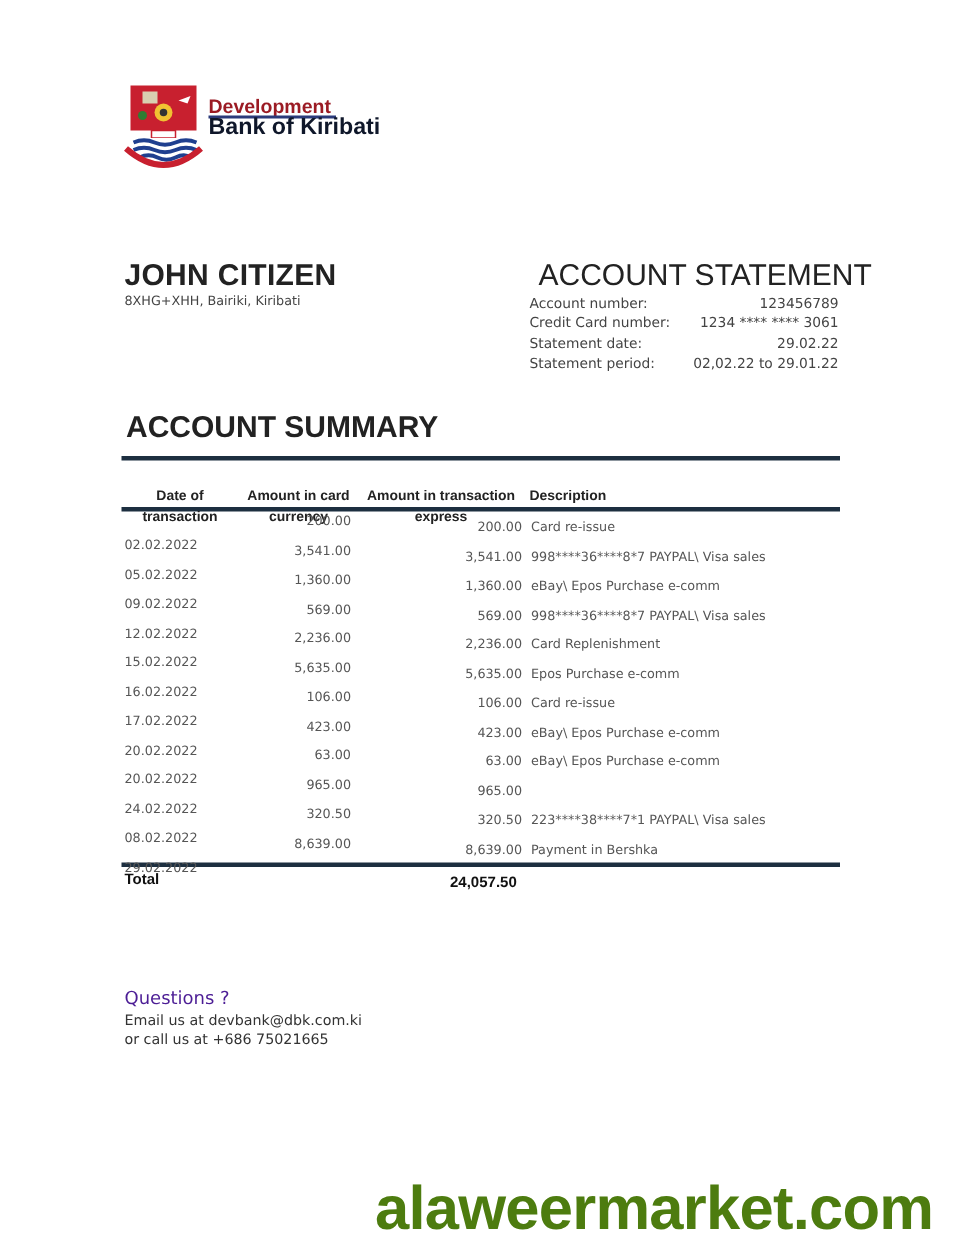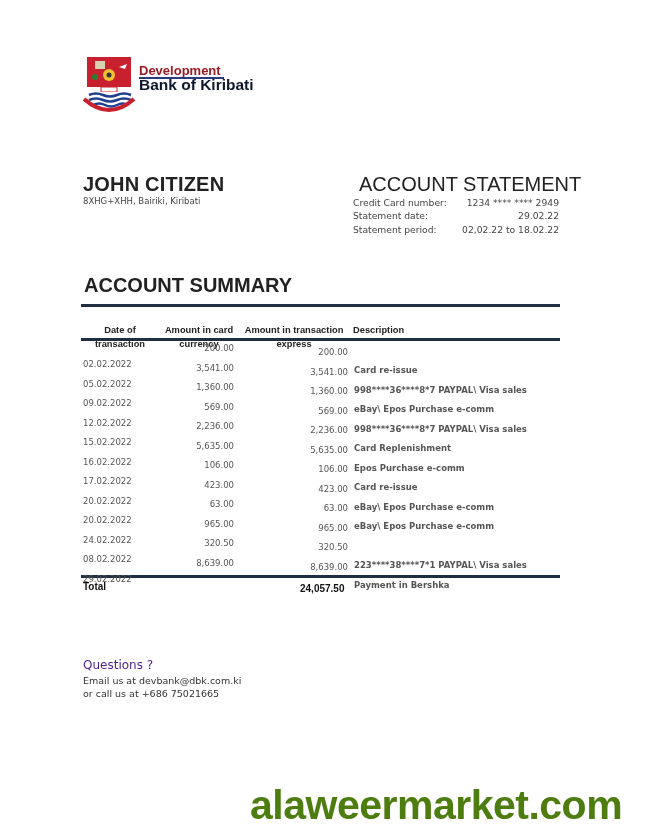--- a/index.html
+++ b/index.html
@@ -25,21 +25,21 @@
   .rule-thick { height: 3px; background: #1d2f40; }
   .thead { display: flex; height: 31px; font-family: "Liberation Sans", sans-serif; font-weight: bold; font-size: 9.3px; color: #222; line-height: 14px; padding-top: 16px; box-sizing: border-box; }
   .th-date { width: 78px; text-align: center; }
   .th-card { width: 80px; text-align: center; }
   .th-trans { width: 110px; text-align: center; }
   .th-desc { padding-left: 4px; }
   .row { display: flex; height: 19.5px; font-size: 8.5px; color: #555; position: relative; }
   .c-date { width: 70px; padding-left: 2px; padding-top: 18px; }
   .c-card { width: 81px; text-align: right; padding-top: 2px; }
   .c-trans { width: 114px; text-align: right; padding-top: 6px; }
-  .c-desc { padding-left: 6px; padding-top: 24px; white-space: nowrap; font-weight: bold; }
+  .c-desc { padding-left: 6px; padding-top: 6px; white-space: nowrap; }
   .total { display: flex; height: 18px; font-family: "Liberation Sans", sans-serif; font-weight: bold; font-size: 10px; color: #111; }
   .t-label { width: 217px; padding-left: 2px; padding-top: 3px; }
   .t-value { width: 48px; text-align: left; padding-top: 5px; }
 
   .q-title { left: 83px; top: 658px; font-size: 12px; color: #4c1d95; font-weight: 500; }
   .q-line { left: 83px; font-size: 9.5px; color: #333; }
 
   .watermark { left: 250px; top: 782px; font-family: "Liberation Sans", sans-serif; font-weight: bold; font-size: 41px; color: #4d7c0f; letter-spacing: -0.5px; }
 </style>
 </head>
@@ -64,30 +64,34 @@
 <div class="abs logo-text-1">Development</div>
 <div class="abs logo-rule"></div>
 <div class="abs logo-text-2">Bank of Kiribati</div>
 
 <div class="abs name">JOHN CITIZEN</div>
 <div class="abs addr">8XHG+XHH, Bairiki, Kiribati</div>
 
 <div class="abs stmt-title">ACCOUNT STATEMENT</div>
 <div class="abs meta">
   <div class="meta-row">
+    <span>Account number:</span>
+    <span>123456789</span>
+  </div>
+  <div class="meta-row">
     <span>Credit Card number:</span>
-    <span>1234 **** **** 2949</span>
+    <span>1234 **** **** 3061</span>
   </div>
   <div class="meta-row">
     <span>Statement date:</span>
     <span>29.02.22</span>
   </div>
   <div class="meta-row">
     <span>Statement period:</span>
-    <span>02,02.22 to 18.02.22</span>
+    <span>02,02.22 to 29.01.22</span>
   </div>
 </div>
 
 <div class="abs summary-title">ACCOUNT SUMMARY</div>
 
 <div class="abs table">
   <div class="rule-thick"></div>
   <div class="thead">
     <div class="th-date">Date of transaction</div>
     <div class="th-card">Amount in card currency</div>

